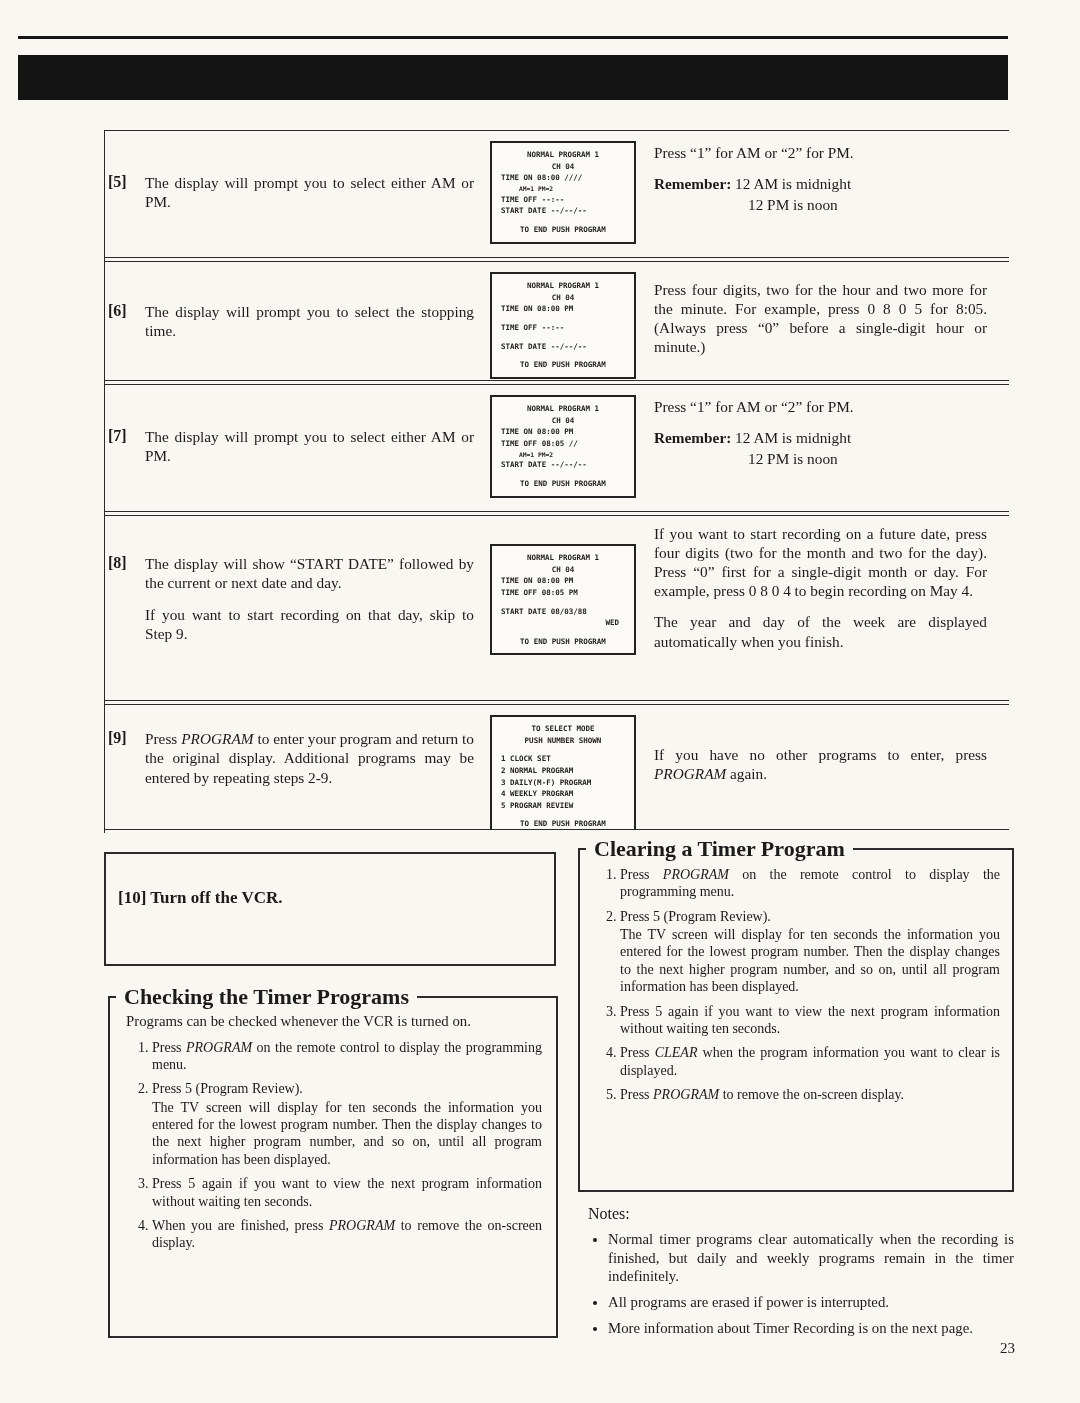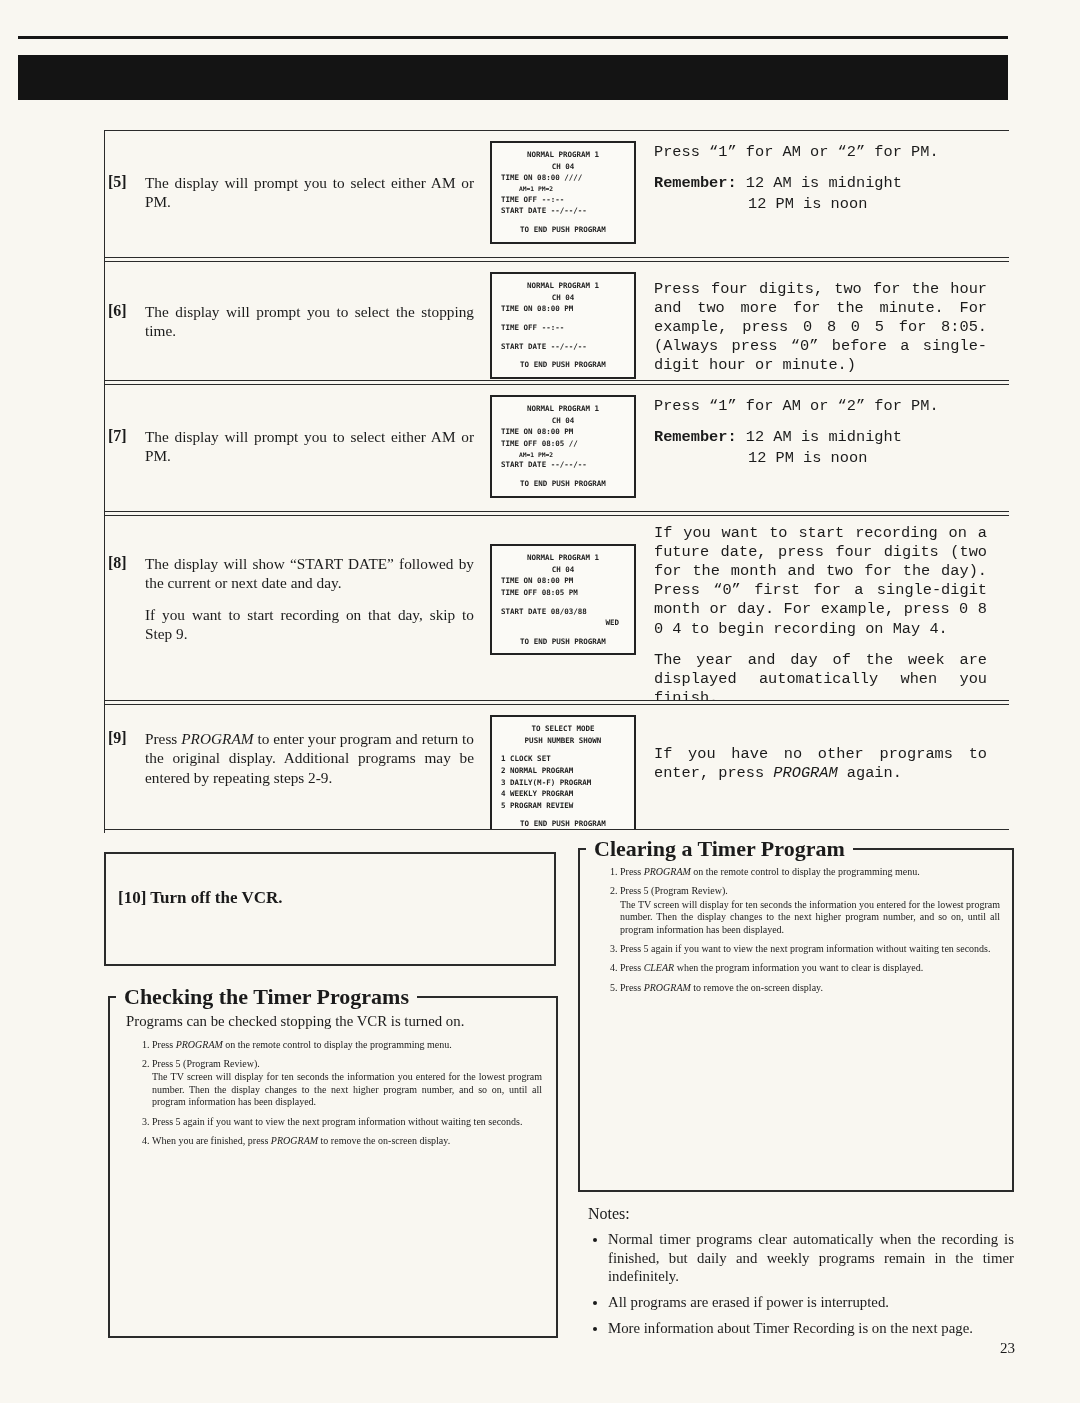--- a/index.html
+++ b/index.html
@@ -16,21 +16,21 @@
   .step-row {
     display:grid; grid-template-columns:40px 345px 160px 1fr;
     border-top:1.5px solid #2b2b2b; border-bottom:1.5px solid #2b2b2b;
     margin-bottom:3px; box-sizing:border-box; overflow:hidden;
   }
   .r5{height:128px;} .r6{height:120px;} .r7{height:128px;} .r8{height:186px;} .r9{height:126px;}
   .step-num { font-weight:bold; font-size:16px; padding-left:3px; }
   .step-left { font-size:15.3px; line-height:1.27; text-align:justify; padding-right:16px; }
   .step-left p { margin:0 0 12px 0; }
   .step-right { font-size:15.3px; line-height:1.25; text-align:justify; padding:0 6px 0 4px; }
-  .step-right p { margin:0 16px 12px 0;font-family:Liberation Mono, monospace; }
+  .step-right p { margin:0 16px 12px 0; }
   .r5 .step-num,.r5 .step-left{padding-top:42px;} .r5 .step-right{padding-top:12px;}
   .r6 .step-num,.r6 .step-left{padding-top:40px;} .r6 .step-right{padding-top:18px;}
   .r7 .step-num,.r7 .step-left{padding-top:42px;} .r7 .step-right{padding-top:12px;}
   .r8 .step-num,.r8 .step-left{padding-top:38px;} .r8 .step-right{padding-top:8px;}
   .r9 .step-num,.r9 .step-left{padding-top:24px;} .r9 .step-right{padding-top:40px;}
   .remember { margin-bottom:2px !important; }
   .noon { padding-left:94px; text-align:left !important; }
 
   
   .screen-wrap { padding-top:10px; }
@@ -54,21 +54,21 @@
     font-size:17px; font-weight:bold;
   }
   .section-box { position:absolute; border:2px solid #2b2b2b; box-sizing:border-box; background:#f9f7f1; }
   .checking-box { left:108px; top:996px; width:450px; height:342px; padding:14px 14px 2px 16px; }
   .clearing-box { left:578px; top:848px; width:436px; height:344px; padding:16px 12px 6px 14px; }
   .box-title {
     position:absolute; top:-14px; left:6px; background:#f9f7f1;
     padding:0 8px; font-weight:bold; font-size:22px; white-space:nowrap;
   }
   .intro { margin:0 0 8px 0; font-size:14.8px; line-height:1.26; text-align:justify; }
-  ol.num-list { margin:0; padding-left:26px; font-size:10px; line-height:1.24; }
+  ol.num-list { margin:0; padding-left:26px; font-size:14px; line-height:1.24; }
   ol.num-list li { margin-bottom:7px; text-align:justify; }
   .cont { margin-top:1px; }
 
   .notes { position:absolute; left:588px; top:1204px; width:426px; font-size:14.8px; line-height:1.26; }
   .notes-label { margin:0 0 6px 0; font-size:16px; }
   ul.notes-list { margin:0; padding-left:20px; list-style:disc; }
   ul.notes-list li { margin-bottom:7px; text-align:justify; }
 
   .page-number { position:absolute; left:1000px; top:1340px; font-weight:normal; font-size:15px; }
 </style>
@@ -195,21 +195,21 @@
 
   </div>
 
   <div class="step10-box">
     <span>[10]</span>
     <span>Turn off the VCR.</span>
   </div>
 
   <div class="section-box checking-box">
     <div class="box-title">Checking the Timer Programs</div>
-    <p class="intro">Programs can be checked stopping the VCR is turned on.</p>
+    <p class="intro">Programs can be checked whenever the VCR is turned on.</p>
     <ol class="num-list">
       <li>
         <div>Press <i>PROGRAM</i> on the remote control to display the programming menu.</div>
       </li>
       <li>
         <div>Press 5 (Program Review).</div>
         <div class="cont">The TV screen will display for ten seconds the information you entered for the lowest program number. Then the display changes to the next higher program number, and so on, until all program information has been displayed.</div>
       </li>
       <li>
         <div>Press 5 again if you want to view the next program information without waiting ten seconds.</div>

